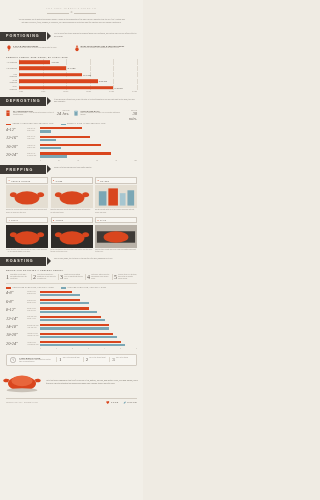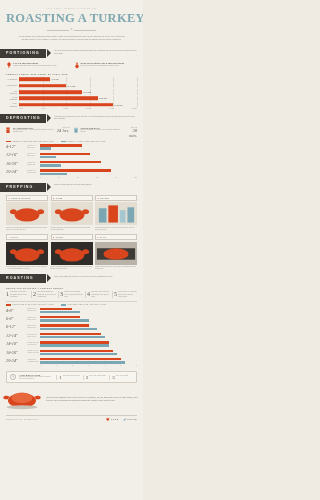--- a/index.html
+++ b/index.html
@@ -190,21 +190,20 @@
   .footer .brand{display:flex;align-items:center;gap:1px;}
   .footer .brand .bn{font-size:2px;letter-spacing:.5px;color:#6d665f;font-weight:700;}
 </style>
 </head>
 <body>
 
 <div class="page">
 
   <div class="hdr">
     <div class="kicker">THE CHEF TURKEY'S GUIDE TO</div>
-    <h1>ROASTING A TURKEY</h1>
     <div class="xorn">
       <i></i>
       <b>✕</b>
       <i></i>
     </div>
     <div class="intro">Are you planning her to hostess the holiday season? Taking on the preparation of the meal can be a daunting task the very first. Whether one got more kick back, fewer, suppose, or whenever, we chose guidelines on a starting point for roasting your own holiday centerpiece.</div>
   </div>
 
   <div class="banner-row">
     <div class="banner">PORTIONING</div>

